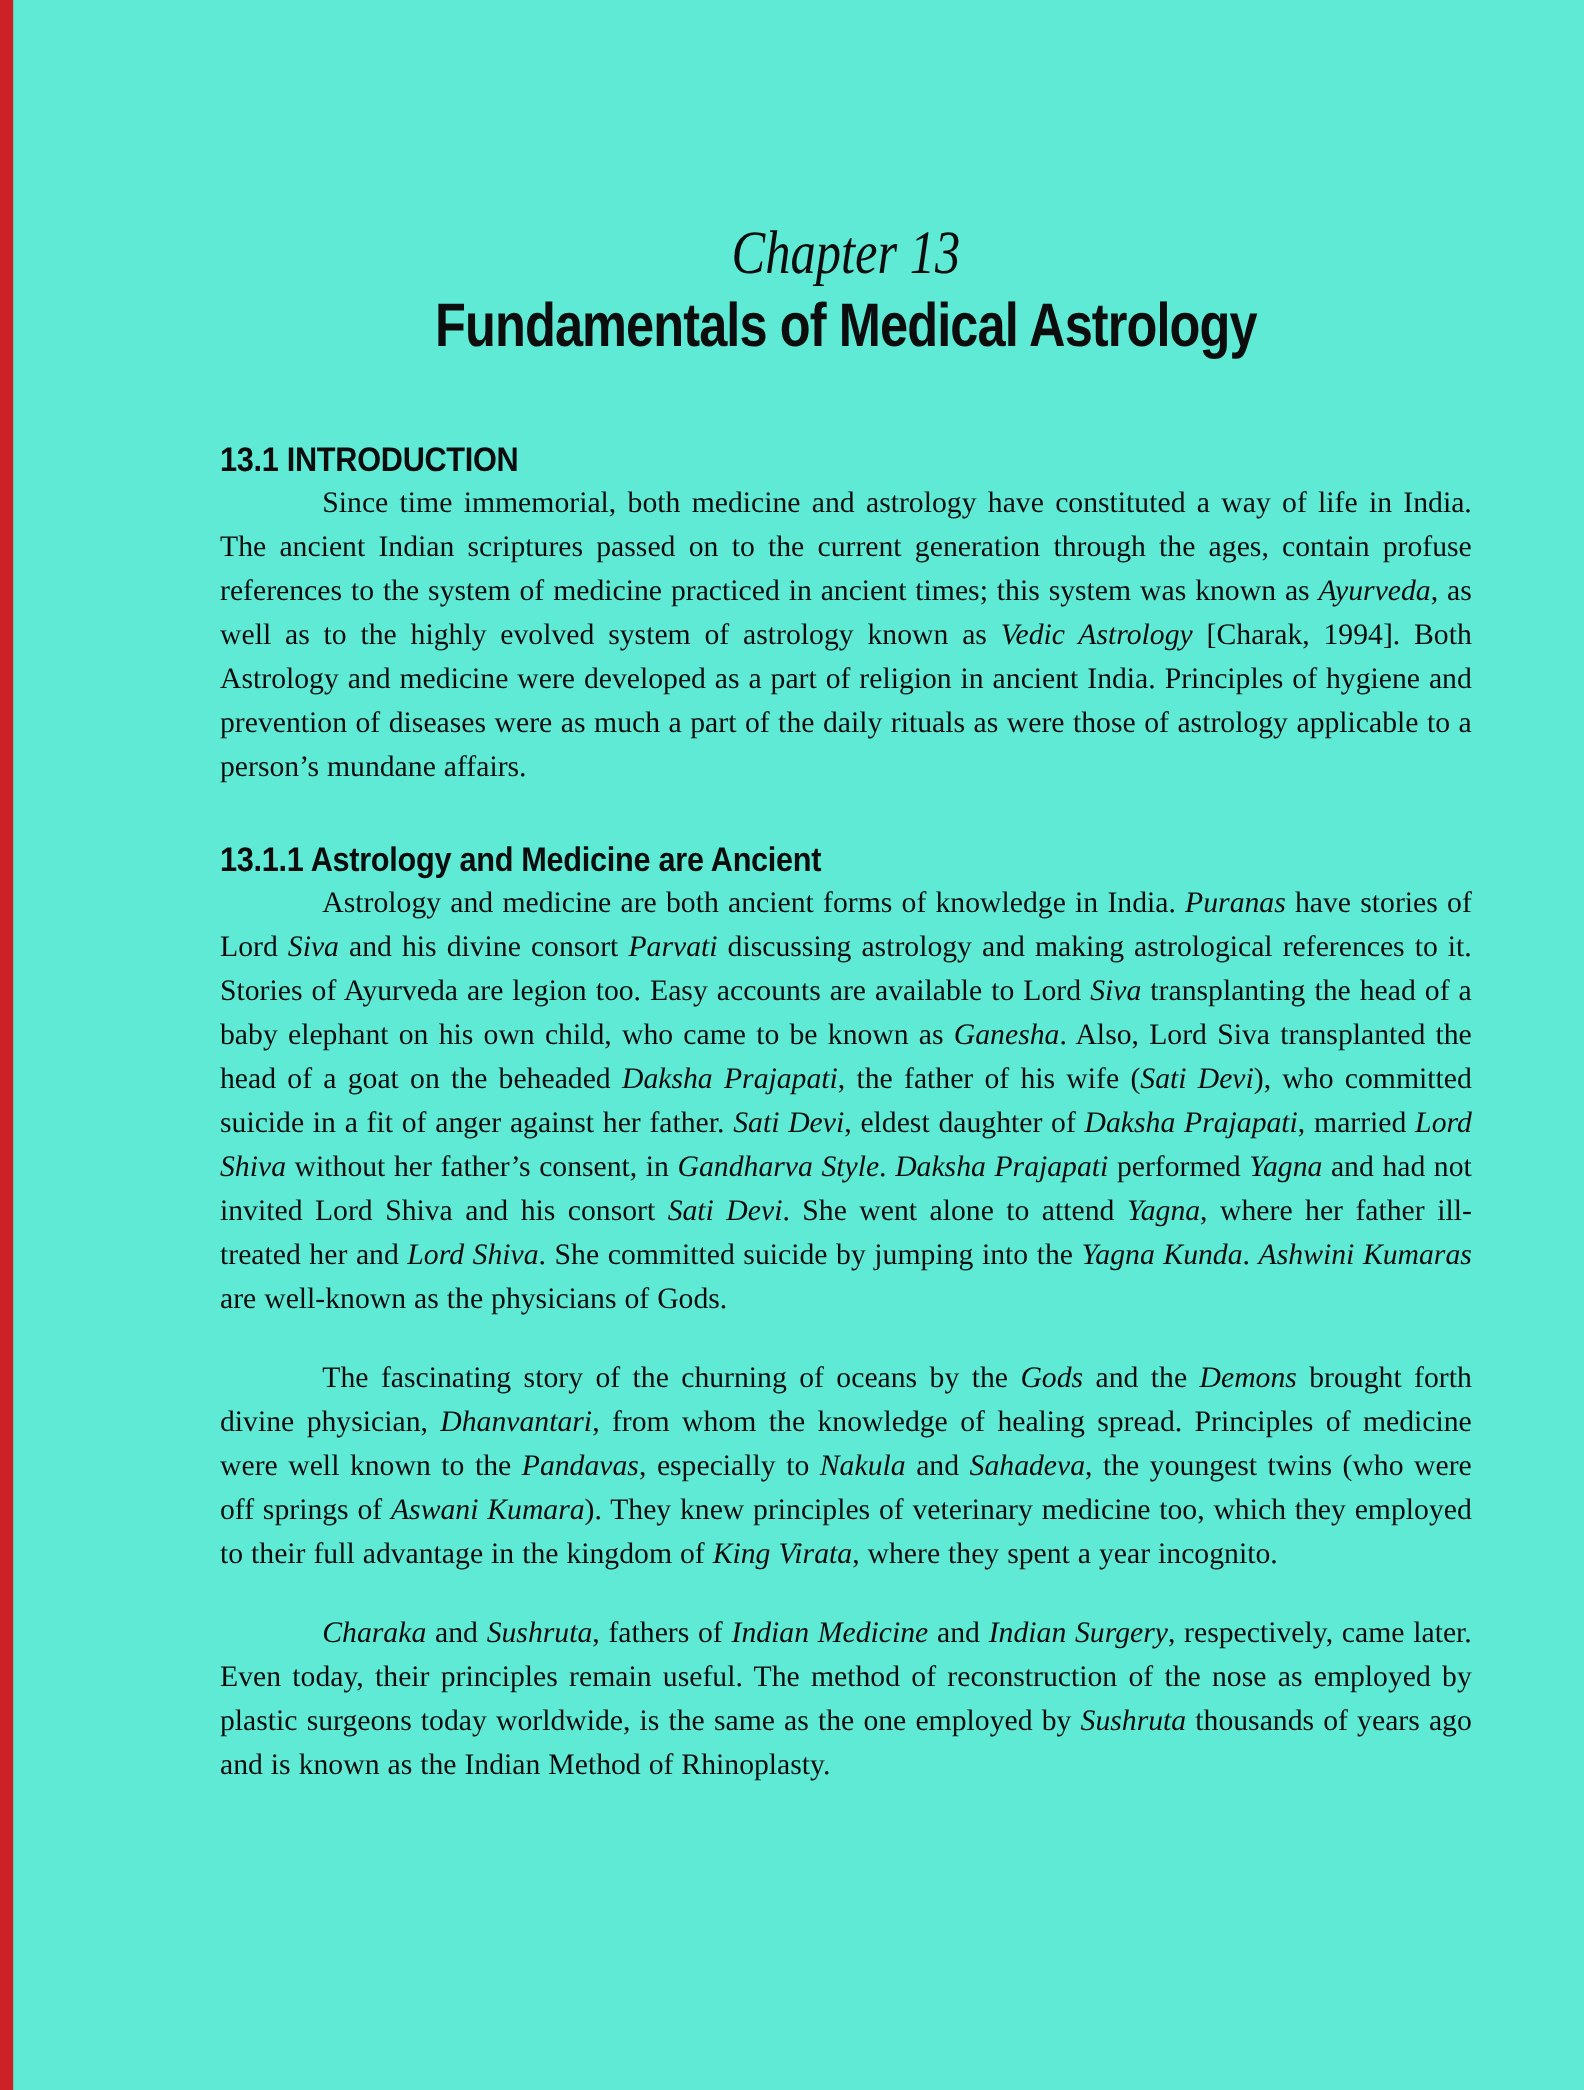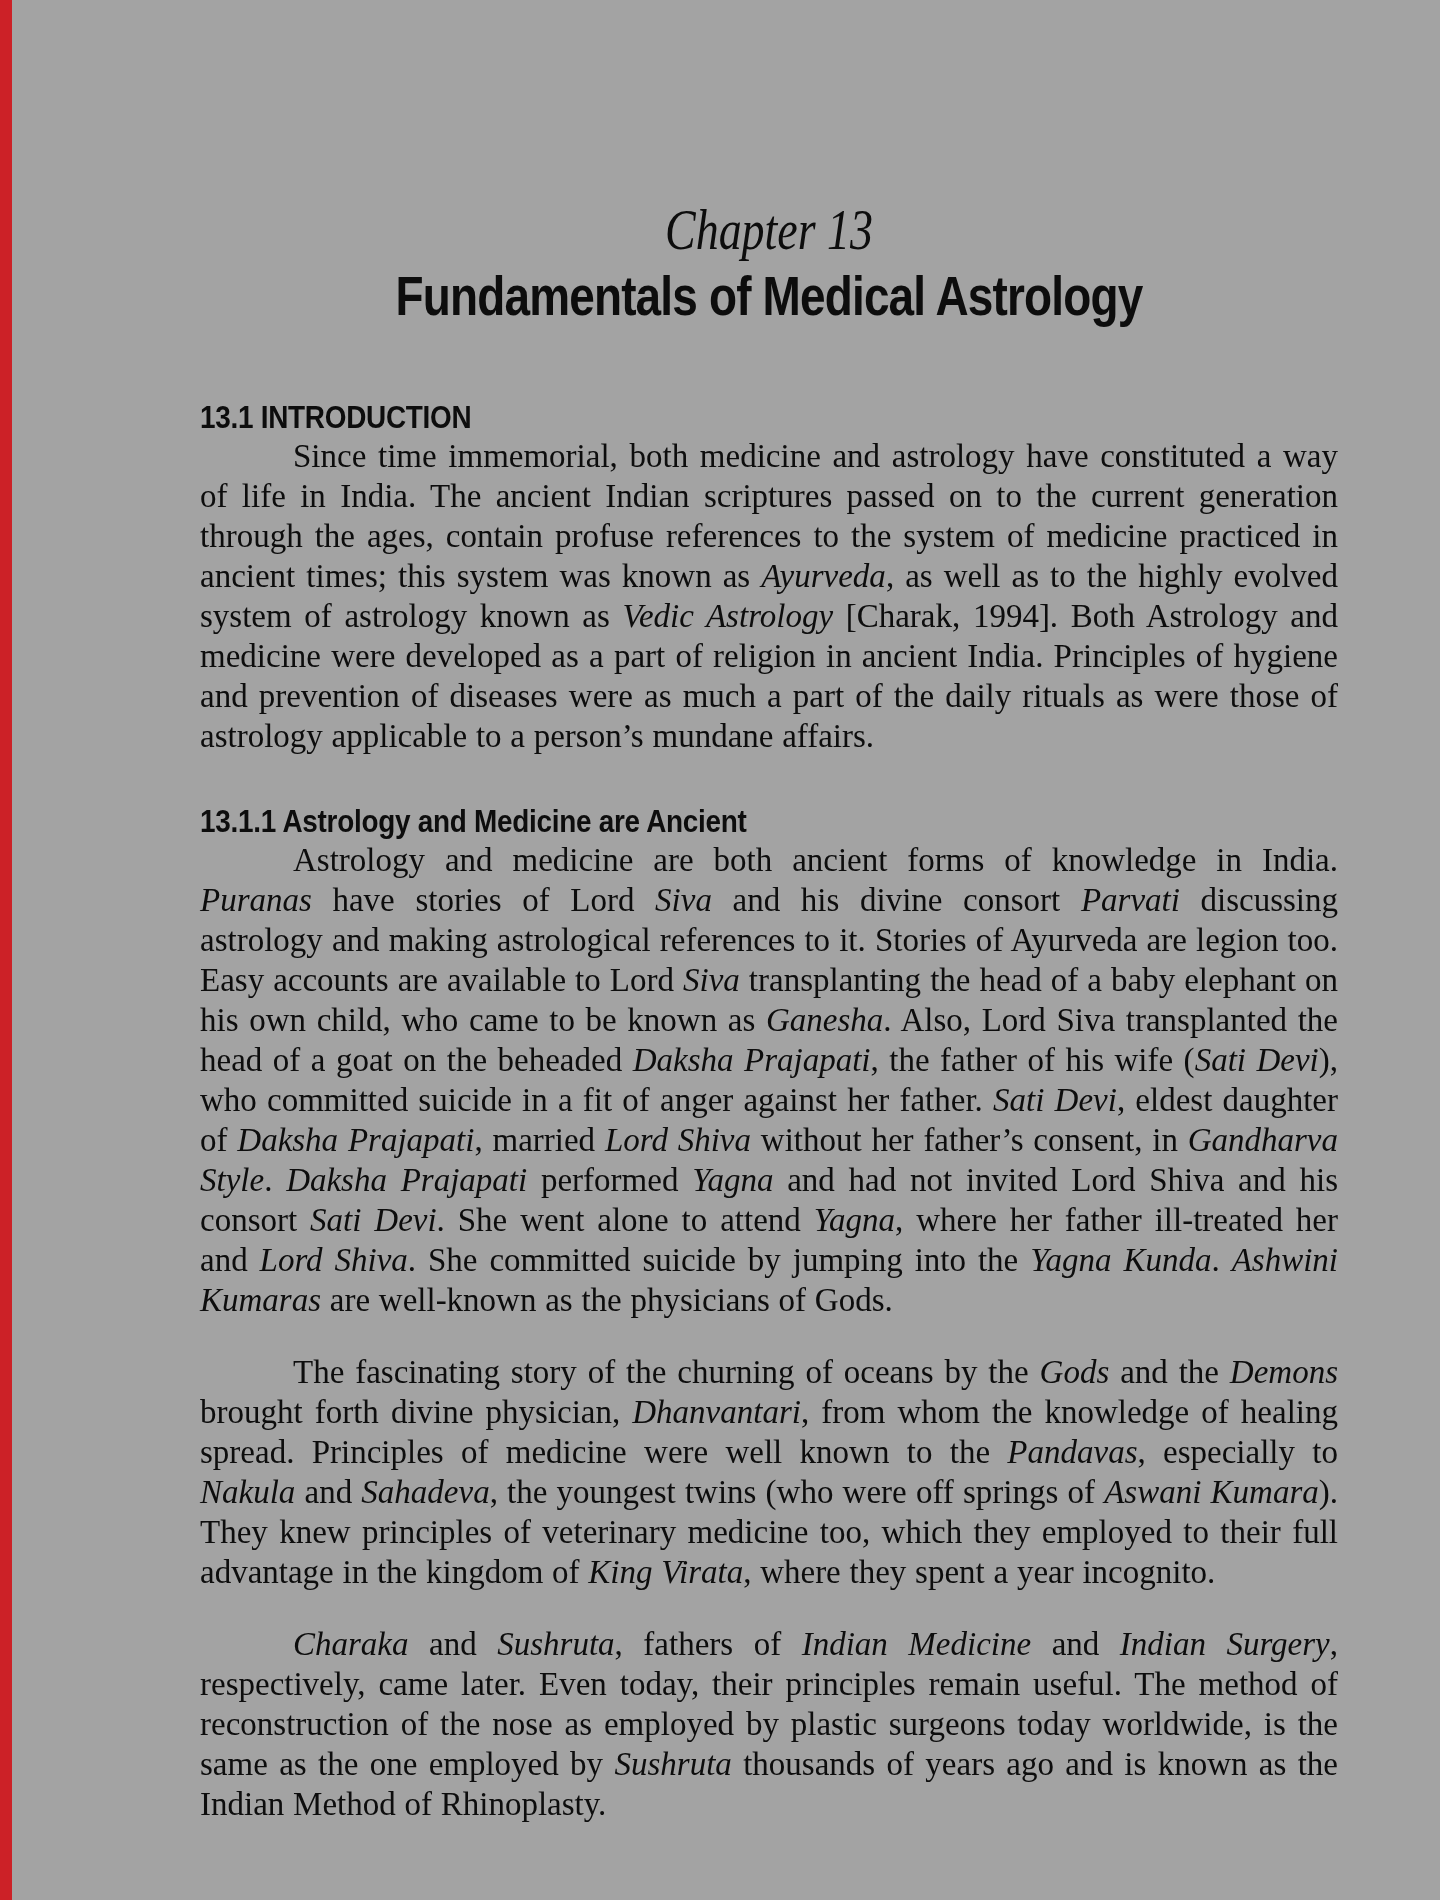--- a/index.html
+++ b/index.html
@@ -4,21 +4,21 @@
 <style>
   html, body {
     margin: 0;
     padding: 0;
     background: #ffffff;
   }
   .page {
     position: relative;
     width: 1440px;
     height: 1900px;
-    background: #a3a3a3;
+    background: #5eead4;
     overflow: hidden;
     color: #0d0d0d;
     font-family: "Liberation Serif", "DejaVu Serif", serif;
   }
   .red-edge {
     position: absolute;
     left: 0;
     top: 0;
     width: 12px;
     height: 1900px;
@@ -65,21 +65,21 @@
     white-space: nowrap;
   }
   .section-heading.first {
     margin-top: 72px;
   }
   .section-heading.later {
     margin-top: 48px;
   }
   .body-paragraph {
     margin: 0;
-    font-size: 33px;
+    font-size: 27px;
     line-height: 40px;
     text-align: justify;
     text-indent: 93px;
     word-spacing: 0.5px;
   }
   .body-paragraph.spaced {
     margin-top: 32px;
   }
   .body-paragraph em {
     font-style: italic;

